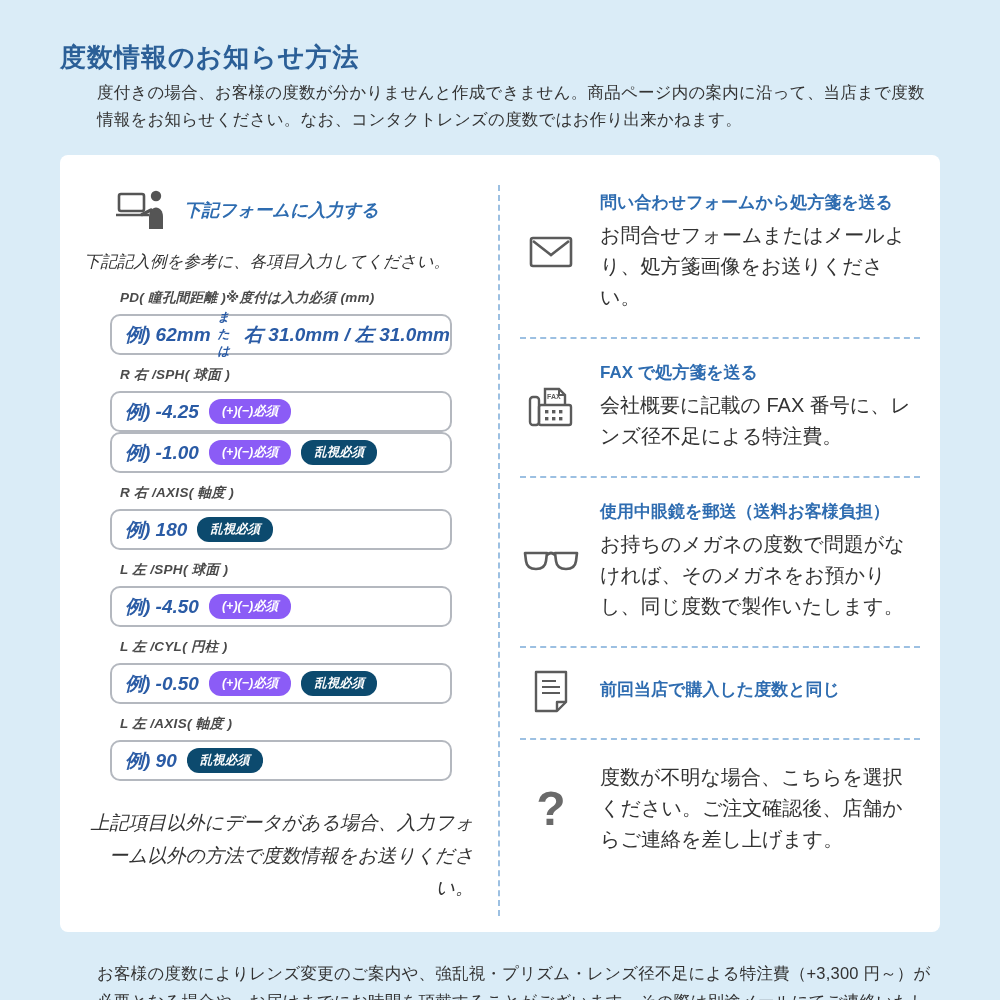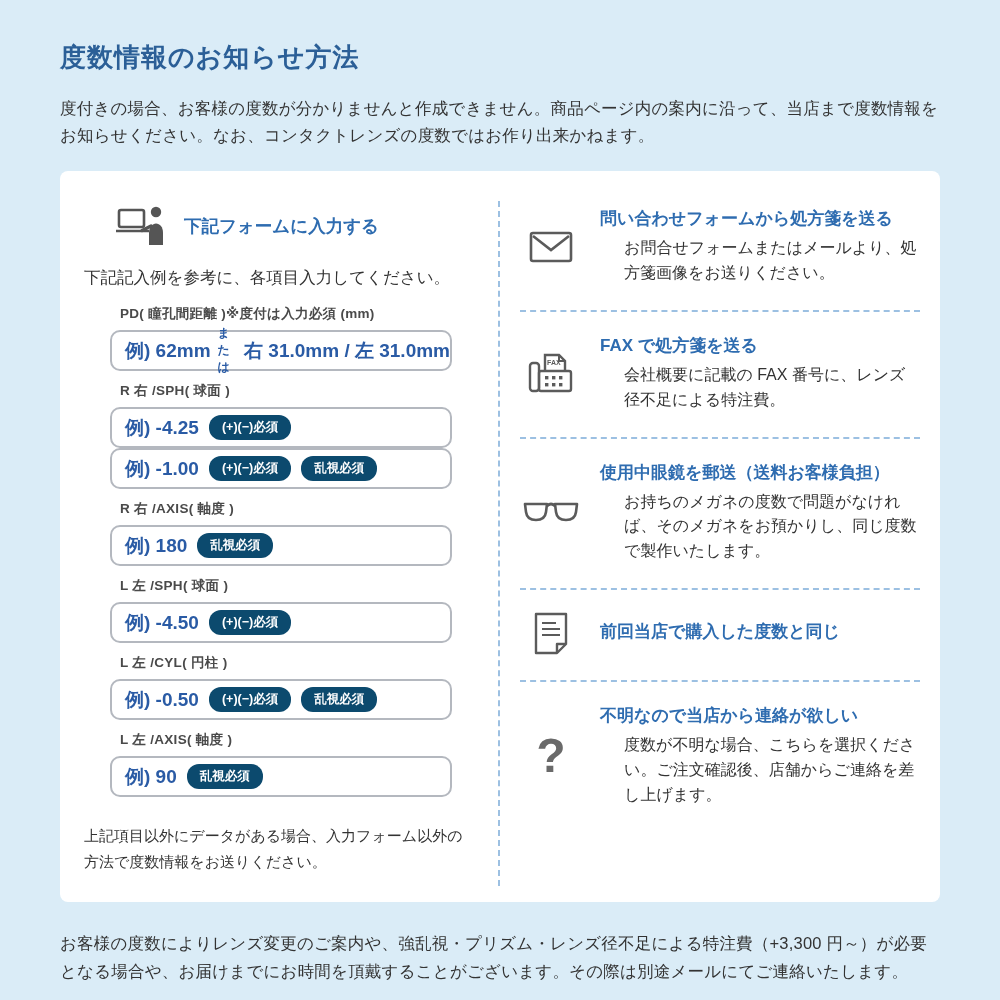--- a/index.html
+++ b/index.html
@@ -9,46 +9,47 @@
     font-family:"Liberation Sans","DejaVu Sans",sans-serif;
     color:#3a3a3a;
   }
   .page { padding:40px 60px 0 60px; }
 
   h1.page-title {
     color:#2b5f97;
     font-size:26px;
     font-weight:bold;
     letter-spacing:1px;
-    margin-bottom:20px;
+    margin-bottom:4px;
   }
   .intro, .footer-note {
     font-size:16.5px;
     line-height:1.65;
     color:#333;
     letter-spacing:0.2px;
+    margin-left:37px;
   }
 
   .card {
     position:relative;
     background:#ffffff;
     border-radius:8px;
     margin-top:22px;
     display:flex;
     min-height:724px;
   }
   .v-divider {
     position:absolute;
     left:438px; top:30px; bottom:16px;
     width:0;
     border-left:2px dashed #9cc0e2;
   }
 
   
-  .col-left { width:438px; padding:32px 24px 28px 22px; }
+  .col-left { width:438px; padding:32px 24px 28px 22px;font-style:italic; }
   .sec-head { display:flex; align-items:center; gap:16px; margin-left:34px; }
   .sec-title { color:#2e6cb0; font-size:17.5px; font-weight:bold; }
   .instruction { font-size:16.5px; color:#333; margin:18px 0 16px 2px; }
 
   .fields { margin-left:28px; width:342px; }
   .field-label {
     font-size:13.5px; font-weight:bold; color:#4a4a4a;
     margin:11px 0 7px 10px; letter-spacing:0.3px;
   }
   .field-box {
@@ -58,31 +59,31 @@
     border-radius:10px;
     display:flex; align-items:center;
     padding-left:13px; gap:10px;
   }
   .ex { color:#2a5ba5; font-size:19px; font-weight:bold; white-space:nowrap; }
   .ex-small { color:#2a5ba5; font-size:12px; font-weight:bold; margin:0 -3px; }
   .badge {
     color:#fff; font-size:12.5px; font-weight:bold;
     border-radius:12px; padding:4px 13px; white-space:nowrap;
   }
-  .badge-blue { background:#0c4a6e; }
+  .badge-blue { background:#8b5cf6; }
   .badge-orange { background:#0c4a6e; }
-  .note { font-size:15px; line-height:1.7; color:#333; margin:26px 0 0 2px; }
+  .note { font-size:19px; line-height:1.7; color:#333; margin:26px 0 0 2px;text-align:right; }
 
   
   .col-right { flex:1; padding:14px 20px 6px 22px; }
   .method { display:flex; align-items:center; gap:18px; padding:22px 0 24px 0; }
   .method + .method { border-top:2px dashed #9cc0e2; }
   .m-icon { width:62px; min-width:62px; display:flex; justify-content:center; color:#5b5b5b; }
   .m-head { color:#2e6cb0; font-size:17px; font-weight:bold; margin-bottom:6px; }
-  .m-text { font-size:16px; line-height:1.55; color:#333;margin-left:24px; }
+  .m-text { font-size:20px; line-height:1.55; color:#333; }
   .qmark { font-size:48px; font-weight:bold; color:#6a6a6a; font-family:"Liberation Sans",sans-serif; }
 
   .footer-note { margin-top:28px; }
 </style>
 </head>
 <body>
 
 <div class="page">
 
   <h1 class="page-title">度数情報のお知らせ方法</h1>
@@ -222,21 +223,20 @@
         <div class="m-body">
           <div class="m-head">前回当店で購入した度数と同じ</div>
         </div>
       </div>
 
       <div class="method">
         <div class="m-icon">
           <span class="qmark">?</span>
         </div>
         <div class="m-body">
-          <div class="m-head">不明なので当店から連絡が欲しい</div>
           <div class="m-text">度数が不明な場合、こちらを選択ください。ご注文確認後、店舗からご連絡を差し上げます。</div>
         </div>
       </div>
 
     </div>
   </div>
 
   <p class="footer-note">お客様の度数によりレンズ変更のご案内や、強乱視・プリズム・レンズ径不足による特注費（+3,300 円～）が必要となる場合や、お届けまでにお時間を頂戴することがございます。その際は別途メールにてご連絡いたします。</p>
 </div>
 

